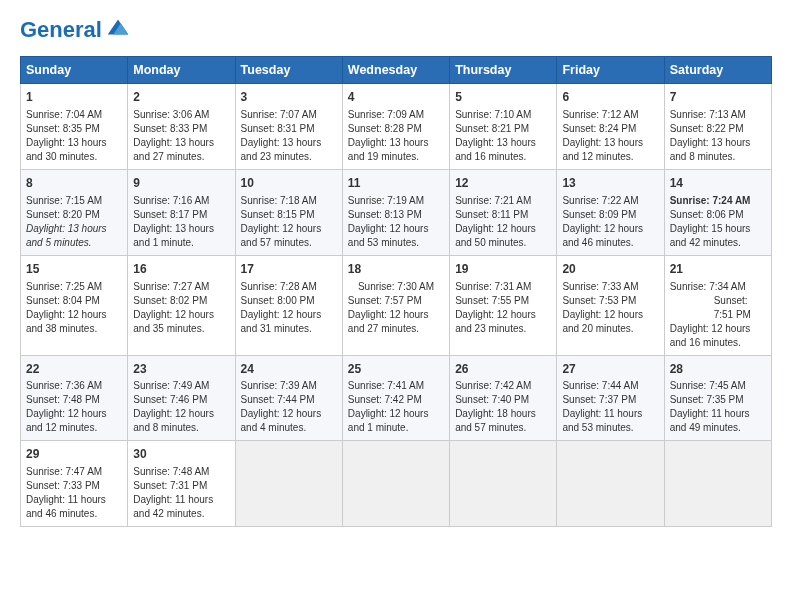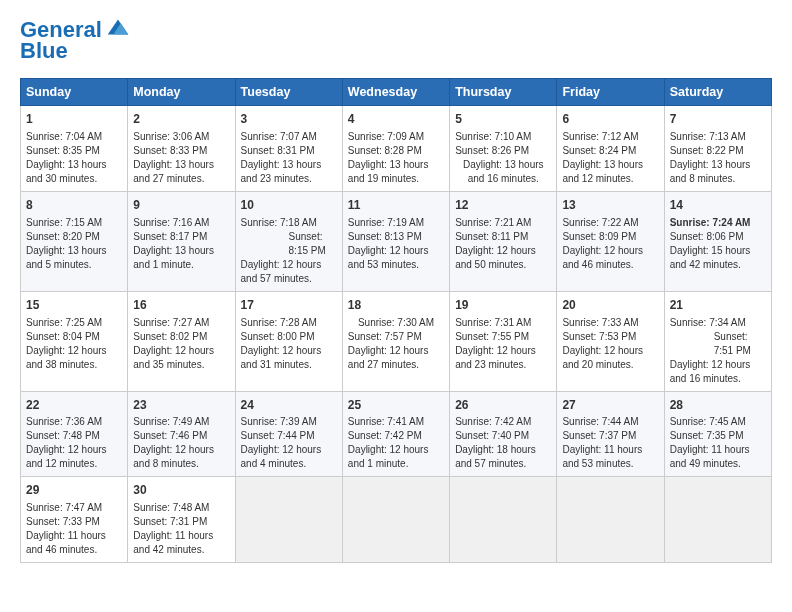--- a/index.html
+++ b/index.html
@@ -98,21 +98,20 @@
       <div>
         <div style="display:flex;align-items:center;">
           <span class="logo-text">
             <span>General</span>
           </span>
           <svg class="logo-icon" viewBox="0 0 30 30">
             <polygon points="4,22 15,6 26,22" fill="#1a6db5"></polygon>
             <polygon points="10,22 18,10 26,22" fill="#4a9ed4"></polygon>
           </svg>
         </div>
-        <div style="font-size:22px;font-weight:bold;color:#1a6db5;margin-top:-4px;">Blue</div>
       </div>
     </div>
     <div class="title-block">
       <h1></h1>
       <h2></h2>
     </div>
   </div>
 
   <table>
     <thead>
@@ -148,53 +147,53 @@
           </td>
           <td>
             <span class="day-num">4</span>
             <span style="display: block;">Sunrise: 7:09 AM</span>
             <span style="display: block;">Sunset: 8:28 PM</span>
             <span style="display: block;">Daylight: 13 hours and 19 minutes.</span>
           </td>
           <td>
             <span class="day-num">5</span>
             <span style="display: block;">Sunrise: 7:10 AM</span>
-            <span style="display: block;">Sunset: 8:26 PM</span>
-            <span style="display: block; text-align: center;">Daylight: 13 hours and 16 minutes.</span>
+            <span style="display: block;">Sunset: 8:21 PM</span>
+            <span style="display: block;">Daylight: 13 hours and 16 minutes.</span>
           </td>
           <td>
             <span class="day-num">6</span>
             <span style="display: block;">Sunrise: 7:12 AM</span>
             <span style="display: block;">Sunset: 8:24 PM</span>
             <span style="display: block;">Daylight: 13 hours and 12 minutes.</span>
           </td>
           <td>
             <span class="day-num">7</span>
             <span style="display: block;">Sunrise: 7:13 AM</span>
             <span style="display: block;">Sunset: 8:22 PM</span>
             <span style="display: block;">Daylight: 13 hours and 8 minutes.</span>
           </td>
         </tr>
         <tr>
           <td>
             <span class="day-num">8</span>
             <span style="display: block;">Sunrise: 7:15 AM</span>
             <span style="display: block;">Sunset: 8:20 PM</span>
-            <span style="display: block;">Daylight: 13 hours and 5 minutes.</span>
+            <span style="display: block; font-style: italic;">Daylight: 13 hours and 5 minutes.</span>
           </td>
           <td>
             <span class="day-num">9</span>
             <span style="display: block;">Sunrise: 7:16 AM</span>
             <span style="display: block;">Sunset: 8:17 PM</span>
             <span style="display: block;">Daylight: 13 hours and 1 minute.</span>
           </td>
           <td>
             <span class="day-num">10</span>
             <span style="display: block;">Sunrise: 7:18 AM</span>
-            <span style="display: block; margin-left: 48px;">Sunset: 8:15 PM</span>
+            <span style="display: block;">Sunset: 8:15 PM</span>
             <span style="display: block;">Daylight: 12 hours and 57 minutes.</span>
           </td>
           <td>
             <span class="day-num">11</span>
             <span style="display: block;">Sunrise: 7:19 AM</span>
             <span style="display: block;">Sunset: 8:13 PM</span>
             <span style="display: block;">Daylight: 12 hours and 53 minutes.</span>
           </td>
           <td>
             <span class="day-num">12</span>

